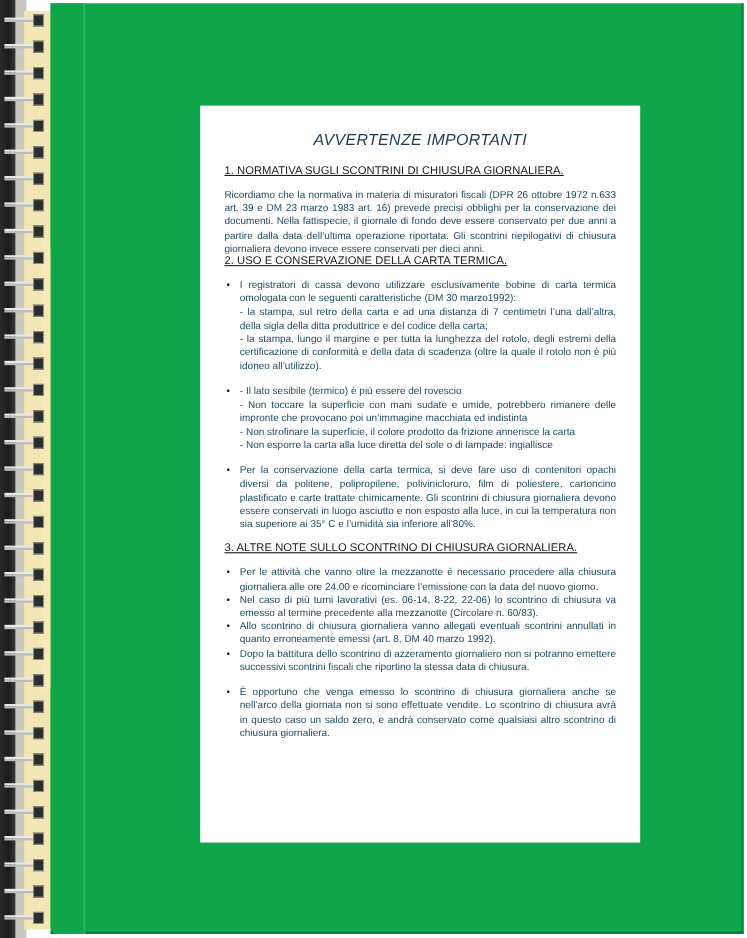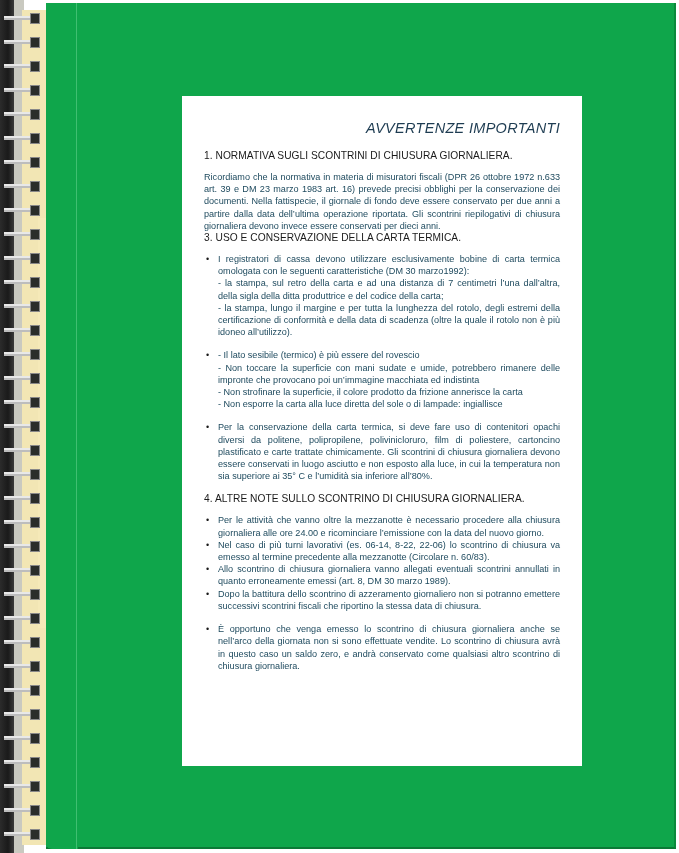--- a/index.html
+++ b/index.html
@@ -65,31 +65,32 @@
       position: absolute; left: 182px; top: 96px; width: 400px; height: 670px;
       background: #ffffff;
       padding: 24px 22px 0 22px;
       color: #1f3d52;
     }
     .doc-title {
       font-family: "Liberation Sans", "DejaVu Sans", sans-serif;
       font-style: italic;
       font-size: 14.5px;
       letter-spacing: 0.3px;
-      text-align: right;
+      text-align: center;
       color: #1e3c52;
       margin-bottom: 14px;
     }
     .section-heading {
       font-family: "Liberation Sans", "DejaVu Sans", sans-serif;
       font-size: 10.2px;
       font-weight: normal;
       letter-spacing: 0.05px;
       color: #1a1a1a;
       margin-bottom: 10px;
+      text-decoration: underline;
     }
     .para {
       font-family: "Liberation Sans", "DejaVu Sans", sans-serif;
       font-size: 9.1px;
       line-height: 12.2px;
       text-align: justify;
       color: #1e4a5e;
     }
     ul.bullets { list-style: none; margin-bottom: 8px; }
     ul.bullets li {
@@ -262,54 +263,54 @@
       <div class="clip"></div>
     </div>
   </div>
 
 <div class="panel">
   <div class="doc-title">AVVERTENZE IMPORTANTI</div>
 
   <div class="section-heading">1. NORMATIVA SUGLI SCONTRINI DI CHIUSURA GIORNALIERA.</div>
   <div class="para">Ricordiamo che la normativa in materia di misuratori fiscali (DPR 26 ottobre 1972 n.633 art. 39 e DM 23 marzo 1983 art. 16) prevede precisi obblighi per la conservazione dei documenti. Nella fattispecie, il giornale di fondo deve essere conservato per due anni a partire dalla data dell’ultima operazione riportata. Gli scontrini riepilogativi di chiusura giornaliera devono invece essere conservati per dieci anni.</div>
 
-  <div class="section-heading">3. USO E CONSERVAZIONE DELLA CARTA TERMICA.</div>
+  <div class="section-heading">2. USO E CONSERVAZIONE DELLA CARTA TERMICA.</div>
   <ul class="bullets">
     <li class="spaced">
       <span class="dot">•</span>
       <span class="sub-line">I registratori di cassa devono utilizzare esclusivamente bobine di carta termica omologata con le seguenti caratteristiche (DM 30 marzo1992):</span>
       <span class="sub-line">- la stampa, sul retro della carta e ad una distanza di 7 centimetri l’una dall’altra, della sigla della ditta produttrice e del codice della carta;</span>
       <span class="sub-line">- la stampa, lungo il margine e per tutta la lunghezza del rotolo, degli estremi della certificazione di conformità e della data di scadenza (oltre la quale il rotolo non è più idoneo all’utilizzo).</span>
     </li>
     <li class="spaced">
       <span class="dot">•</span>
       <span class="sub-line">- Il lato sesibile (termico) è più essere del rovescio</span>
       <span class="sub-line">- Non toccare la superficie con mani sudate e umide, potrebbero rimanere delle impronte che provocano poi un’immagine macchiata ed indistinta</span>
       <span class="sub-line">- Non strofinare la superficie, il colore prodotto da frizione annerisce la carta</span>
       <span class="sub-line">- Non esporre la carta alla luce diretta del sole o di lampade: ingiallisce</span>
     </li>
     <li class="spaced">
       <span class="dot">•</span>
       <span class="sub-line">Per la conservazione della carta termica, si deve fare uso di contenitori opachi diversi da politene, polipropilene, polivinicloruro, film di poliestere, cartoncino plastificato e carte trattate chimicamente. Gli scontrini di chiusura giornaliera devono essere conservati in luogo asciutto e non esposto alla luce, in cui la temperatura non sia superiore ai 35° C e l’umidità sia inferiore all’80%.</span>
     </li>
   </ul>
 
-  <div class="section-heading">4. ALTRE NOTE SULLO SCONTRINO DI CHIUSURA GIORNALIERA.</div>
+  <div class="section-heading">3. ALTRE NOTE SULLO SCONTRINO DI CHIUSURA GIORNALIERA.</div>
   <ul class="bullets">
     <li>
       <span class="dot">•</span>
       <span>Per le attività che vanno oltre la mezzanotte è necessario procedere alla chiusura giornaliera alle ore 24.00 e ricominciare l’emissione con la data del nuovo giorno.</span>
     </li>
     <li>
       <span class="dot">•</span>
       <span>Nel caso di più turni lavorativi (es. 06-14, 8-22, 22-06) lo scontrino di chiusura va emesso al termine precedente alla mezzanotte (Circolare n. 60/83).</span>
     </li>
     <li>
       <span class="dot">•</span>
-      <span>Allo scontrino di chiusura giornaliera vanno allegati eventuali scontrini annullati in quanto erroneamente emessi (art. 8, DM 30 marzo 1989).</span>
+      <span>Allo scontrino di chiusura giornaliera vanno allegati eventuali scontrini annullati in quanto erroneamente emessi (art. 8, DM 40 marzo 1992).</span>
     </li>
     <li class="spaced">
       <span class="dot">•</span>
       <span>Dopo la battitura dello scontrino di azzeramento giornaliero non si potranno emettere successivi scontrini fiscali che riportino la stessa data di chiusura.</span>
     </li>
     <li>
       <span class="dot">•</span>
       <span>È opportuno che venga emesso lo scontrino di chiusura giornaliera anche se nell’arco della giornata non si sono effettuate vendite. Lo scontrino di chiusura avrà in questo caso un saldo zero, e andrà conservato come qualsiasi altro scontrino di chiusura giornaliera.</span>
     </li>
   </ul>

